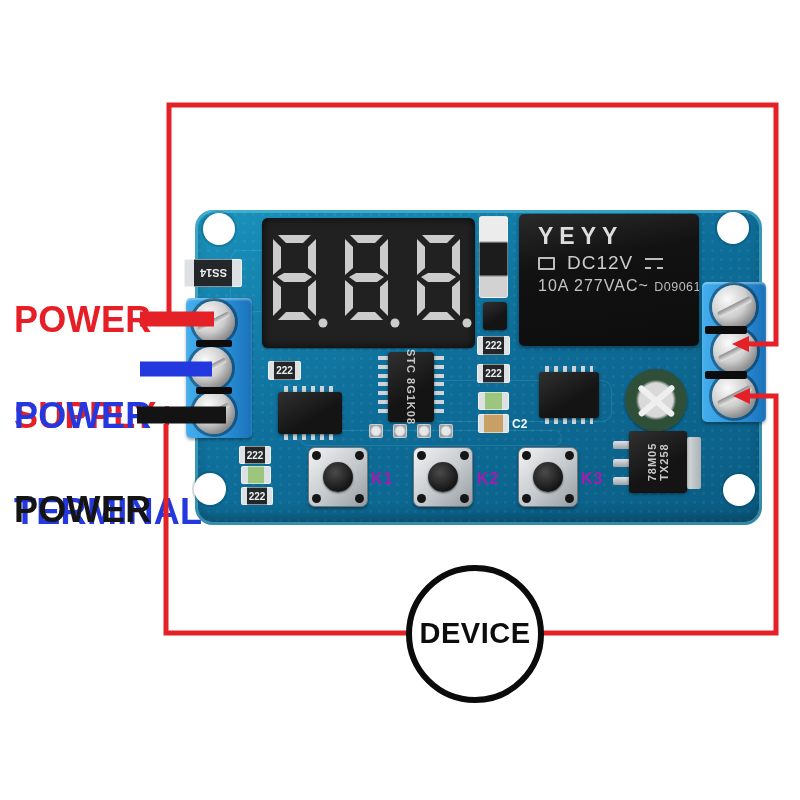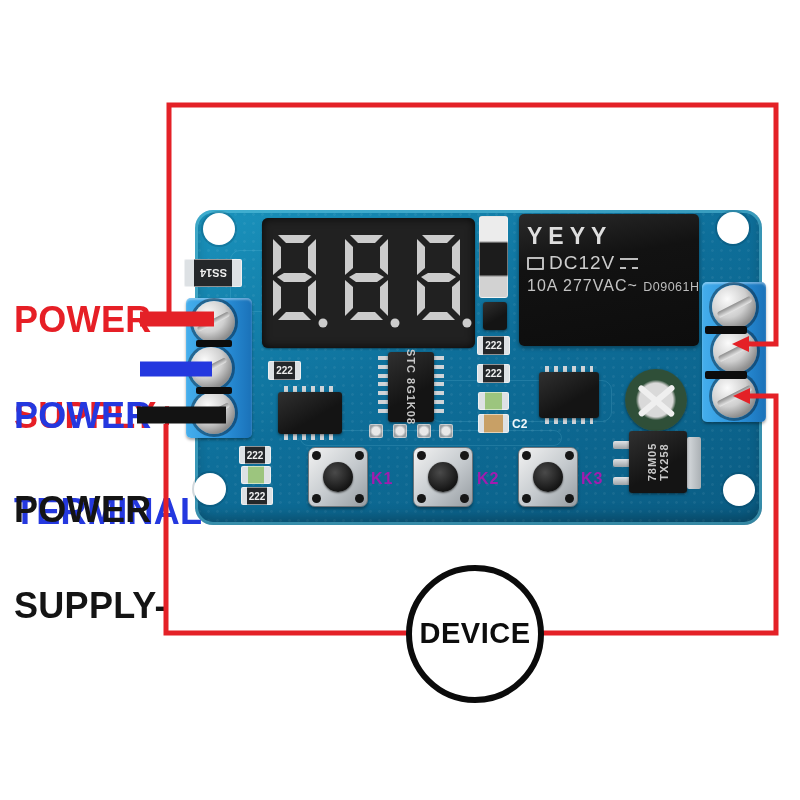--- a/index.html
+++ b/index.html
@@ -24,24 +24,24 @@
   .hole{width:32px;height:32px;border-radius:50%;background:#ffffff;
         box-shadow:0 0 0 2px rgba(0,40,60,.18);}
 
   
   .display{left:262px;top:218px;width:213px;height:130px;background:#212121;border-radius:6px;
            box-shadow:inset 0 0 10px rgba(0,0,0,.8),0 1px 2px rgba(0,0,0,.4);}
 
   
   .relay{left:519px;top:214px;width:180px;height:132px;background:linear-gradient(170deg,#2a2a2a,#121212 35%,#0d0d0d);
          border-radius:5px;box-shadow:0 2px 4px rgba(0,0,0,.4);color:#d6d6d6;overflow:hidden;}
-  .relay .rl{padding-left:8px;white-space:nowrap;}
+  .relay .rl{padding-left:19px;white-space:nowrap;}
   .relay .brand{font-weight:bold;font-size:23px;letter-spacing:6px;color:#dedede;margin-top:9px;}
   .relay .model{font-size:18px;letter-spacing:1.5px;color:#cccccc;margin-top:2px;}
-  .relay .coil{font-size:19px;letter-spacing:1px;color:#cccccc;margin-top:2px;display:flex;align-items:center;gap:5px;}
+  .relay .coil{font-size:19px;letter-spacing:1px;color:#cccccc;margin-top:2px;display:flex;align-items:center;gap:12px;}
   .relay .rate{font-size:16px;letter-spacing:1px;color:#c4c4c4;margin-top:3px;}
   .relay .code{font-size:12.5px;letter-spacing:.5px;color:#bdbdbd;}
   .sym-diode{display:inline-block;width:13px;height:9px;border:2px solid #bdbdbd;border-radius:1px;}
   .sym-dc{display:inline-block;width:18px;height:7px;border-top:2px solid #bdbdbd;border-bottom:2px dashed #bdbdbd;}
 
   
   .tblock{background:linear-gradient(90deg,#45aeec 0%,#2b93dc 55%,#1a71b8 100%);
           border-radius:5px;box-shadow:0 2px 3px rgba(0,0,0,.35), inset 0 2px 2px rgba(255,255,255,.35);}
   .screw{border-radius:50%;
          background:radial-gradient(circle at 35% 32%,#fbfbfb,#cfcfcf 45%,#909090 72%,#6d6d6d 100%);
@@ -95,21 +95,20 @@
   <div class="abs wire-label lbl-red" style="left:14px;top:240px;z-index:5;">
     <div>POWER</div>
     <div>SUPPLY+</div>
   </div>
   <div class="abs wire-label lbl-blue" style="left:14px;top:336px;z-index:5;">
     <div>POWER</div>
     <div>TERMINAL</div>
   </div>
   <div class="abs wire-label lbl-black" style="left:14px;top:430px;z-index:5;">
     <div>POWER</div>
-    <div>SUPPLY-</div>
   </div>
 
   <div class="abs board"></div>
 
   <div class="abs trace" style="left:230px;top:250px;width:120px;height:60px;z-index:2;"></div>
   <div class="abs trace" style="left:430px;top:380px;width:180px;height:40px;z-index:2;"></div>
   <div class="abs trace" style="left:300px;top:430px;width:260px;height:14px;z-index:2;"></div>
 
   <div class="abs hole" style="left:203px;top:213px;z-index:2;"></div>
   <div class="abs hole" style="left:717px;top:212px;z-index:2;"></div>

